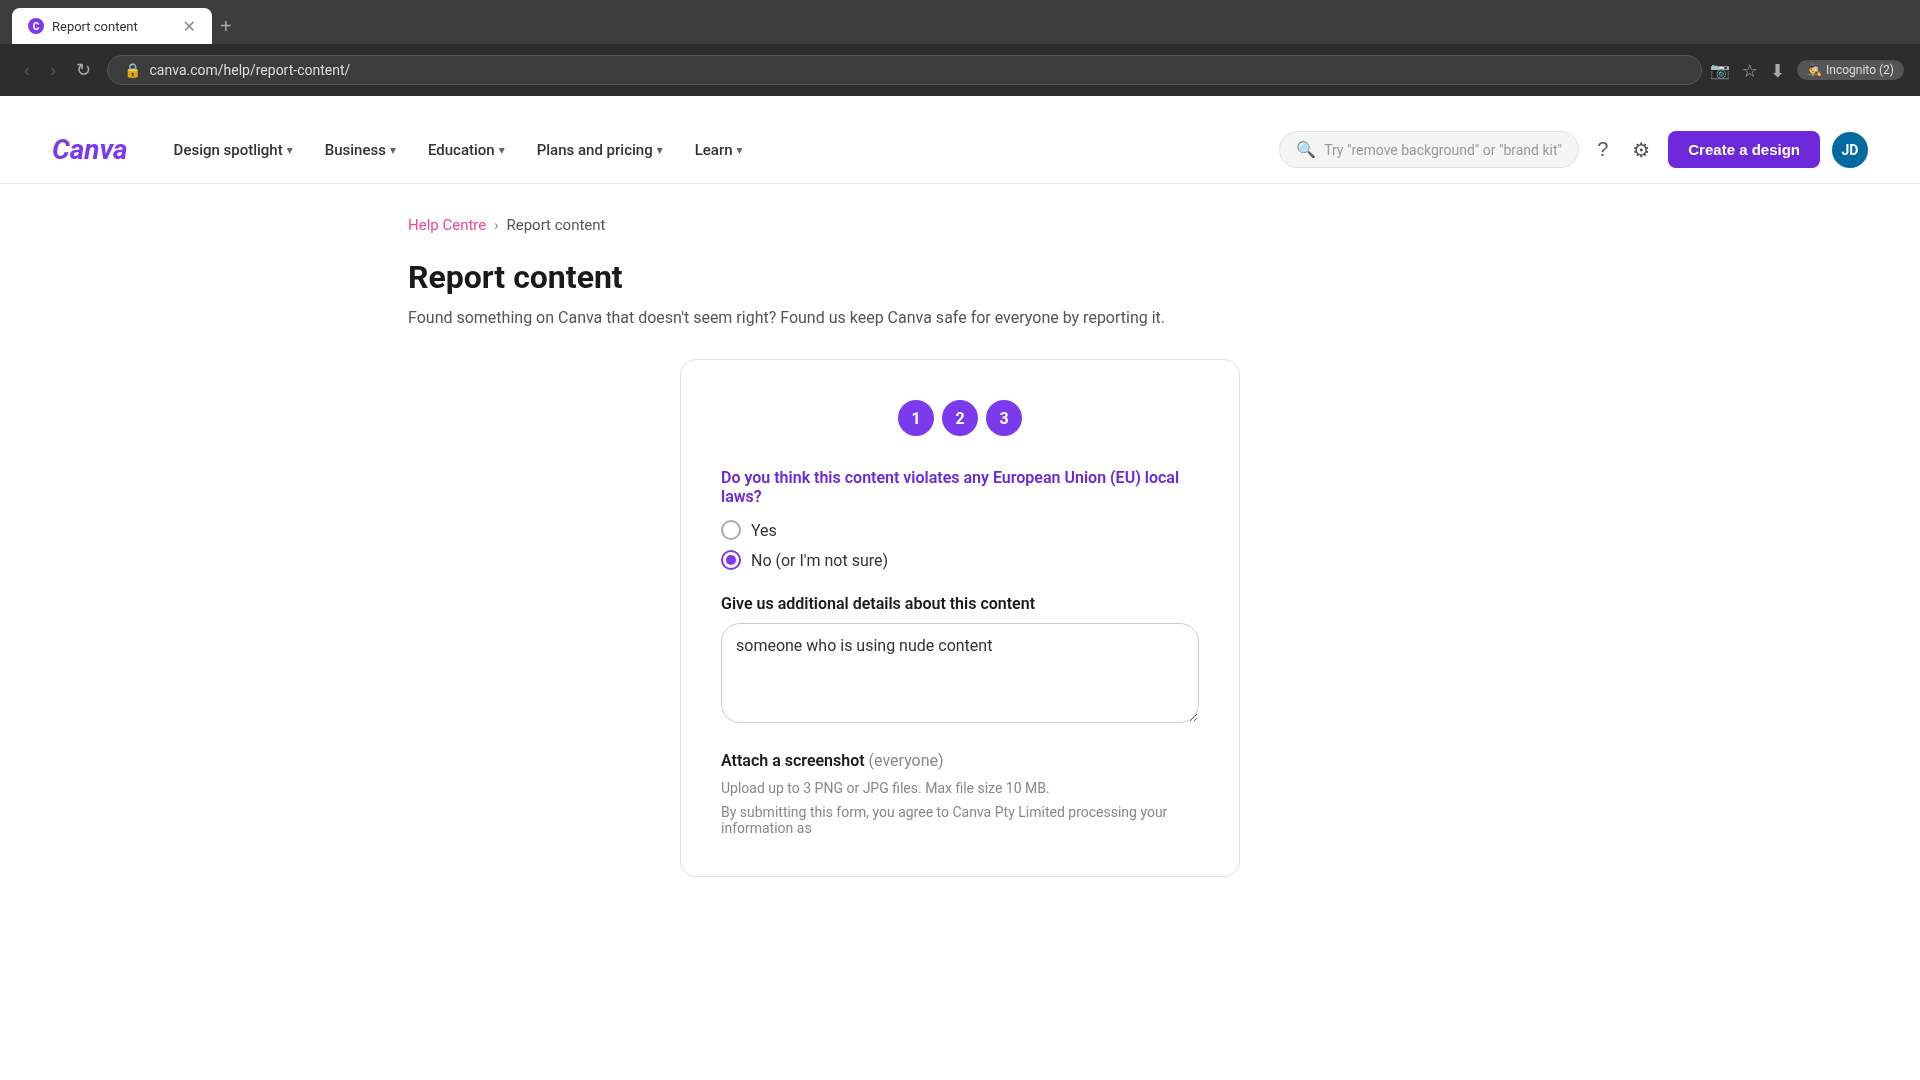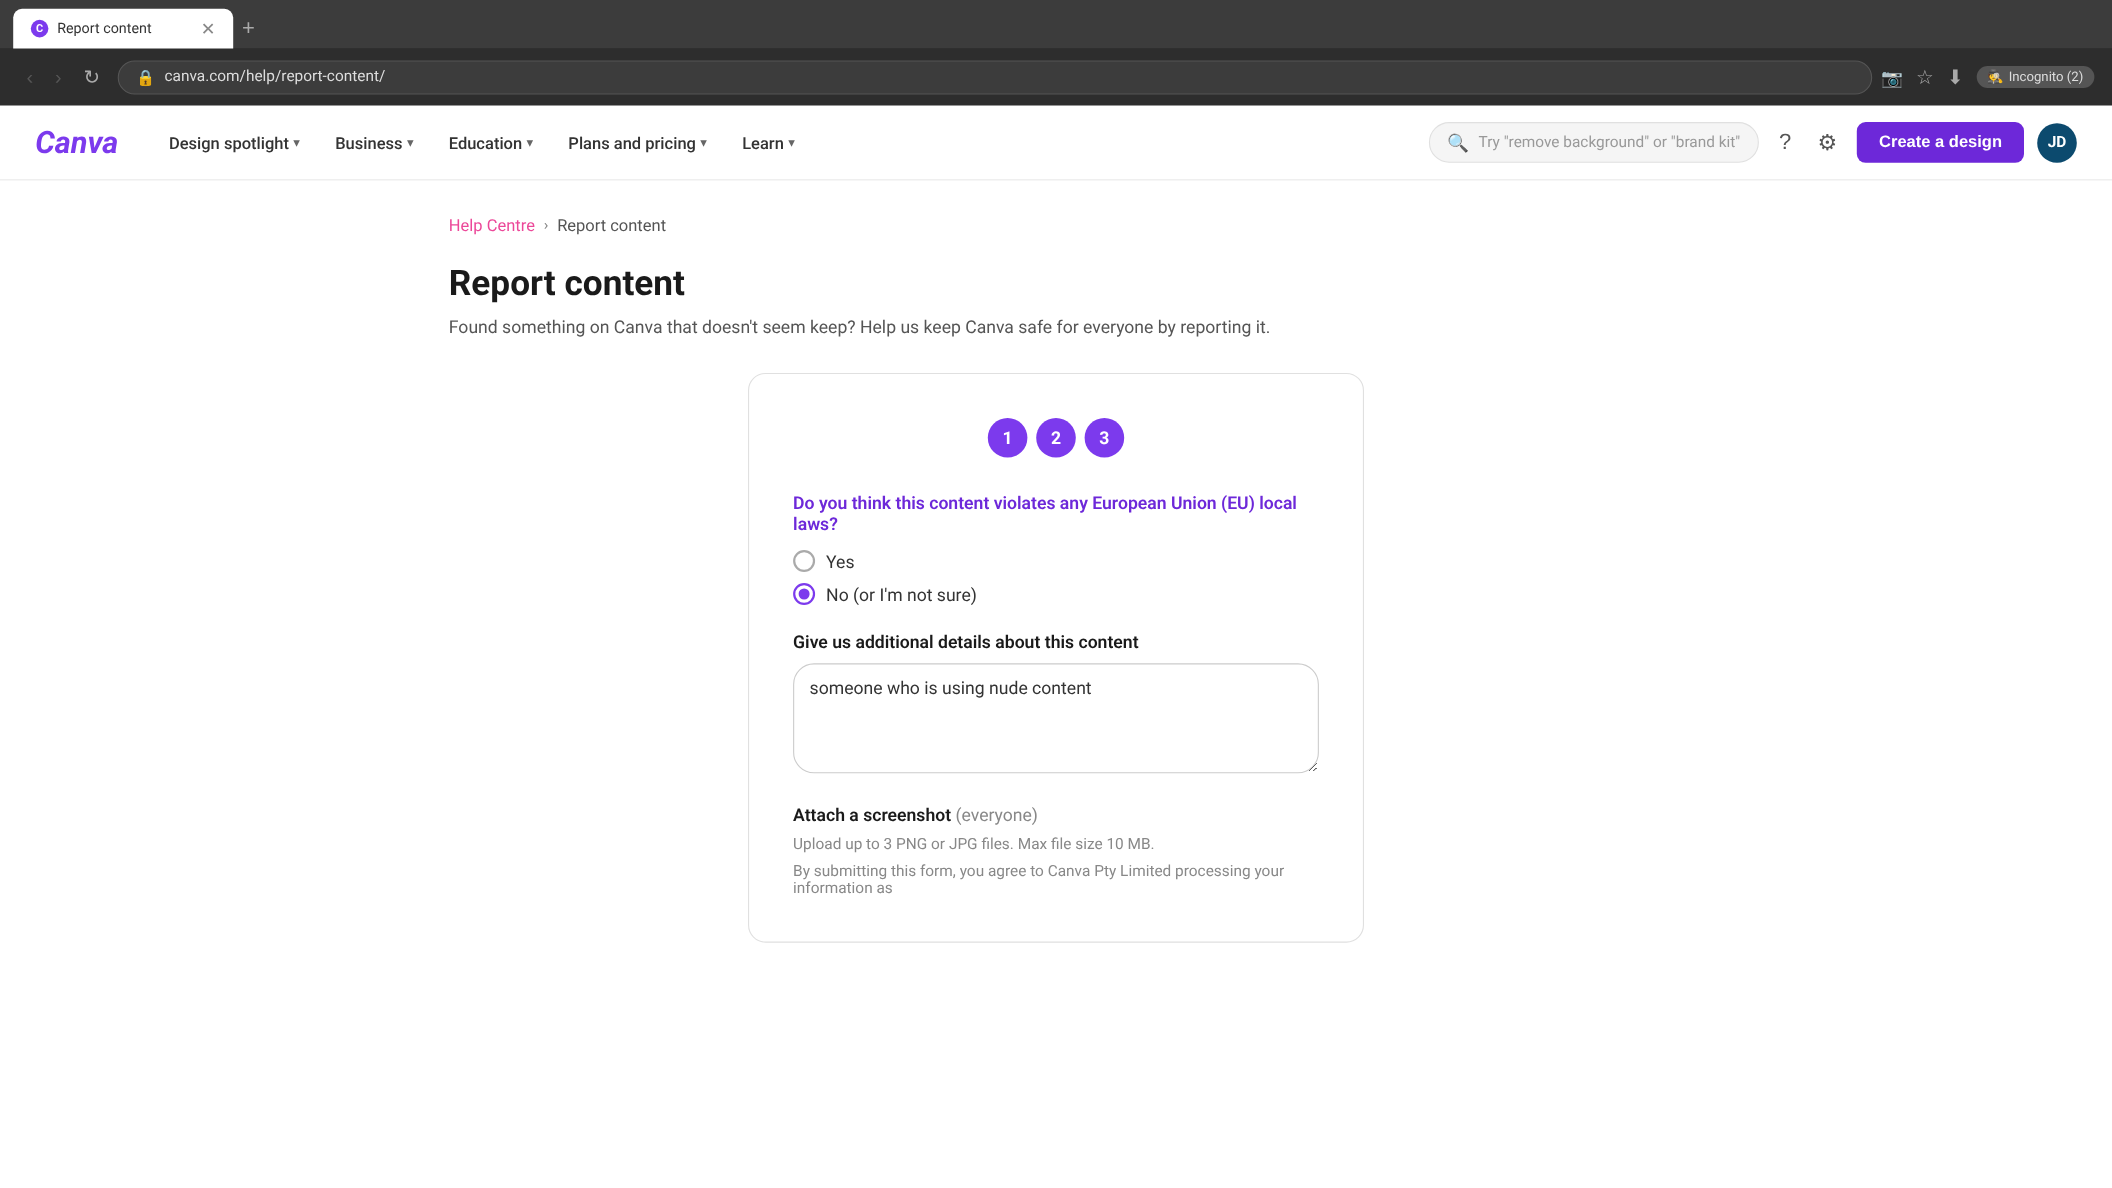--- a/index.html
+++ b/index.html
@@ -20,33 +20,33 @@
     .nav-arrows { display: flex; gap: 4px; }
     .nav-btn { background: none; border: none; color: #aaa; font-size: 18px; cursor: pointer; padding: 4px 8px; border-radius: 4px; }
     .nav-btn.disabled { color: #555; cursor: default; }
     .url-bar { flex: 1; background: #3c3c3c; border: 1px solid #555; border-radius: 20px; padding: 6px 16px; color: #fff; font-size: 14px; display: flex; align-items: center; gap: 8px; }
     .url-bar-text { color: #ddd; font-size: 14px; }
     .nav-right-icons { display: flex; align-items: center; gap: 12px; }
     .nav-icon { color: #aaa; font-size: 18px; cursor: pointer; }
     .incognito-badge { background: #555; color: #ddd; font-size: 12px; padding: 3px 10px; border-radius: 12px; display: flex; align-items: center; gap: 4px; cursor: pointer; }
 
     
-    .canva-header { display: flex; align-items: center; padding: 0 32px; height: 68px; border-bottom: 1px solid #e8e8e8; background: #fff; position: relative; }
+    .canva-header { display: flex; align-items: center; padding: 0 52px; height: 68px; border-bottom: 1px solid #e8e8e8; background: #fff; position: relative; margin-top: 20px; }
     .canva-logo { display: flex; align-items: center; margin-right: 32px; }
     .canva-logo-text { color: #7c3aed; font-size: 28px; font-weight: bold; font-style: italic; }
     .header-nav { display: flex; align-items: center; gap: 4px; flex: 1; }
     .nav-item { display: flex; align-items: center; gap: 4px; padding: 8px 14px; border-radius: 6px; font-size: 15px; color: #333; cursor: pointer; font-weight: 500; }
     .nav-item .chevron { font-size: 12px; color: #666; }
     .header-right { display: flex; align-items: center; gap: 12px; }
     .search-bar { display: flex; align-items: center; background: #f5f5f5; border-radius: 24px; padding: 8px 16px; gap: 8px; width: 300px; border: 1px solid #e0e0e0; cursor: text; }
     .search-bar-icon { color: #888; font-size: 16px; }
     .search-bar-placeholder { color: #999; font-size: 14px; }
     .header-icon-btn { background: none; border: none; color: #555; font-size: 20px; cursor: pointer; padding: 6px; border-radius: 50%; }
     .create-design-btn { background: #6d28d9; color: white; border: none; border-radius: 8px; padding: 10px 20px; font-size: 15px; font-weight: 600; cursor: pointer; }
-    .user-avatar { width: 36px; height: 36px; border-radius: 50%; background: #0c4a6e; color: white; display: flex; align-items: center; justify-content: center; font-weight: bold; font-size: 14px; cursor: pointer; }
+    .user-avatar { width: 36px; height: 36px; border-radius: 50%; background: #0369a1; color: white; display: flex; align-items: center; justify-content: center; font-weight: bold; font-size: 14px; cursor: pointer; }
 
     
     .page-content { max-width: 1200px; margin: 0 auto; padding: 32px 48px; }
     .breadcrumb { display: flex; align-items: center; gap: 8px; margin-bottom: 24px; font-size: 15px; }
     .breadcrumb-link { color: #ec4899; text-decoration: none; cursor: pointer; }
     .breadcrumb-separator { color: #888; font-size: 14px; }
     .breadcrumb-current { color: #555; }
 
     .page-title { font-size: 32px; font-weight: 700; color: #1a1a1a; margin-bottom: 12px; }
     .page-subtitle { font-size: 16px; color: #555; margin-bottom: 32px; }
@@ -157,21 +157,21 @@
 
 <div class="page-content">
 
   <div class="breadcrumb">
     <a class="breadcrumb-link">Help Centre</a>
     <span class="breadcrumb-separator">›</span>
     <span class="breadcrumb-current">Report content</span>
   </div>
 
   <h1 class="page-title">Report content</h1>
-  <p class="page-subtitle">Found something on Canva that doesn't seem keep? Help us keep Canva safe for everyone by reporting it.</p>
+  <p class="page-subtitle">Found something on Canva that doesn't seem right? Found us keep Canva safe for everyone by reporting it.</p>
 
   <div class="form-card">
     
     <div class="steps-row">
       <div class="step-circle active">
         <span>1</span>
       </div>
       <div class="step-circle active">
         <span>2</span>
       </div>

